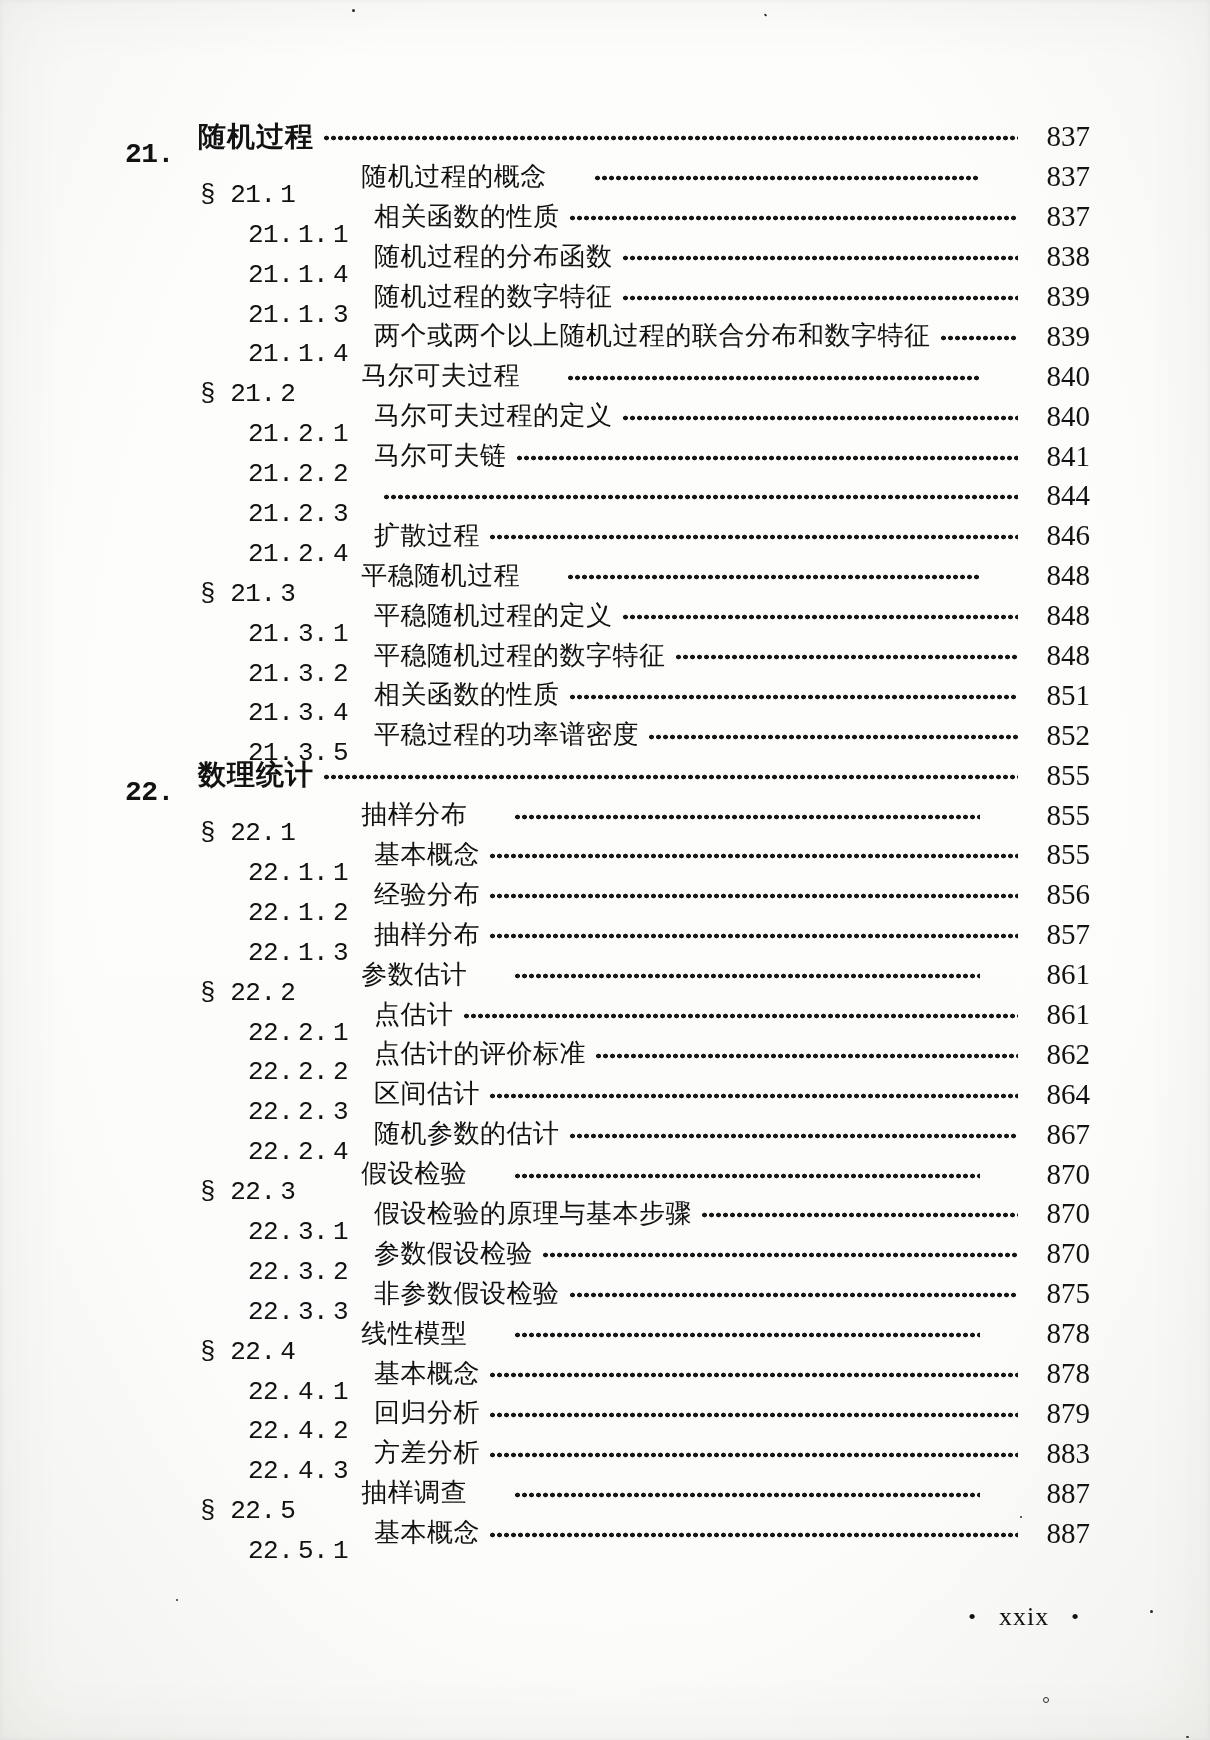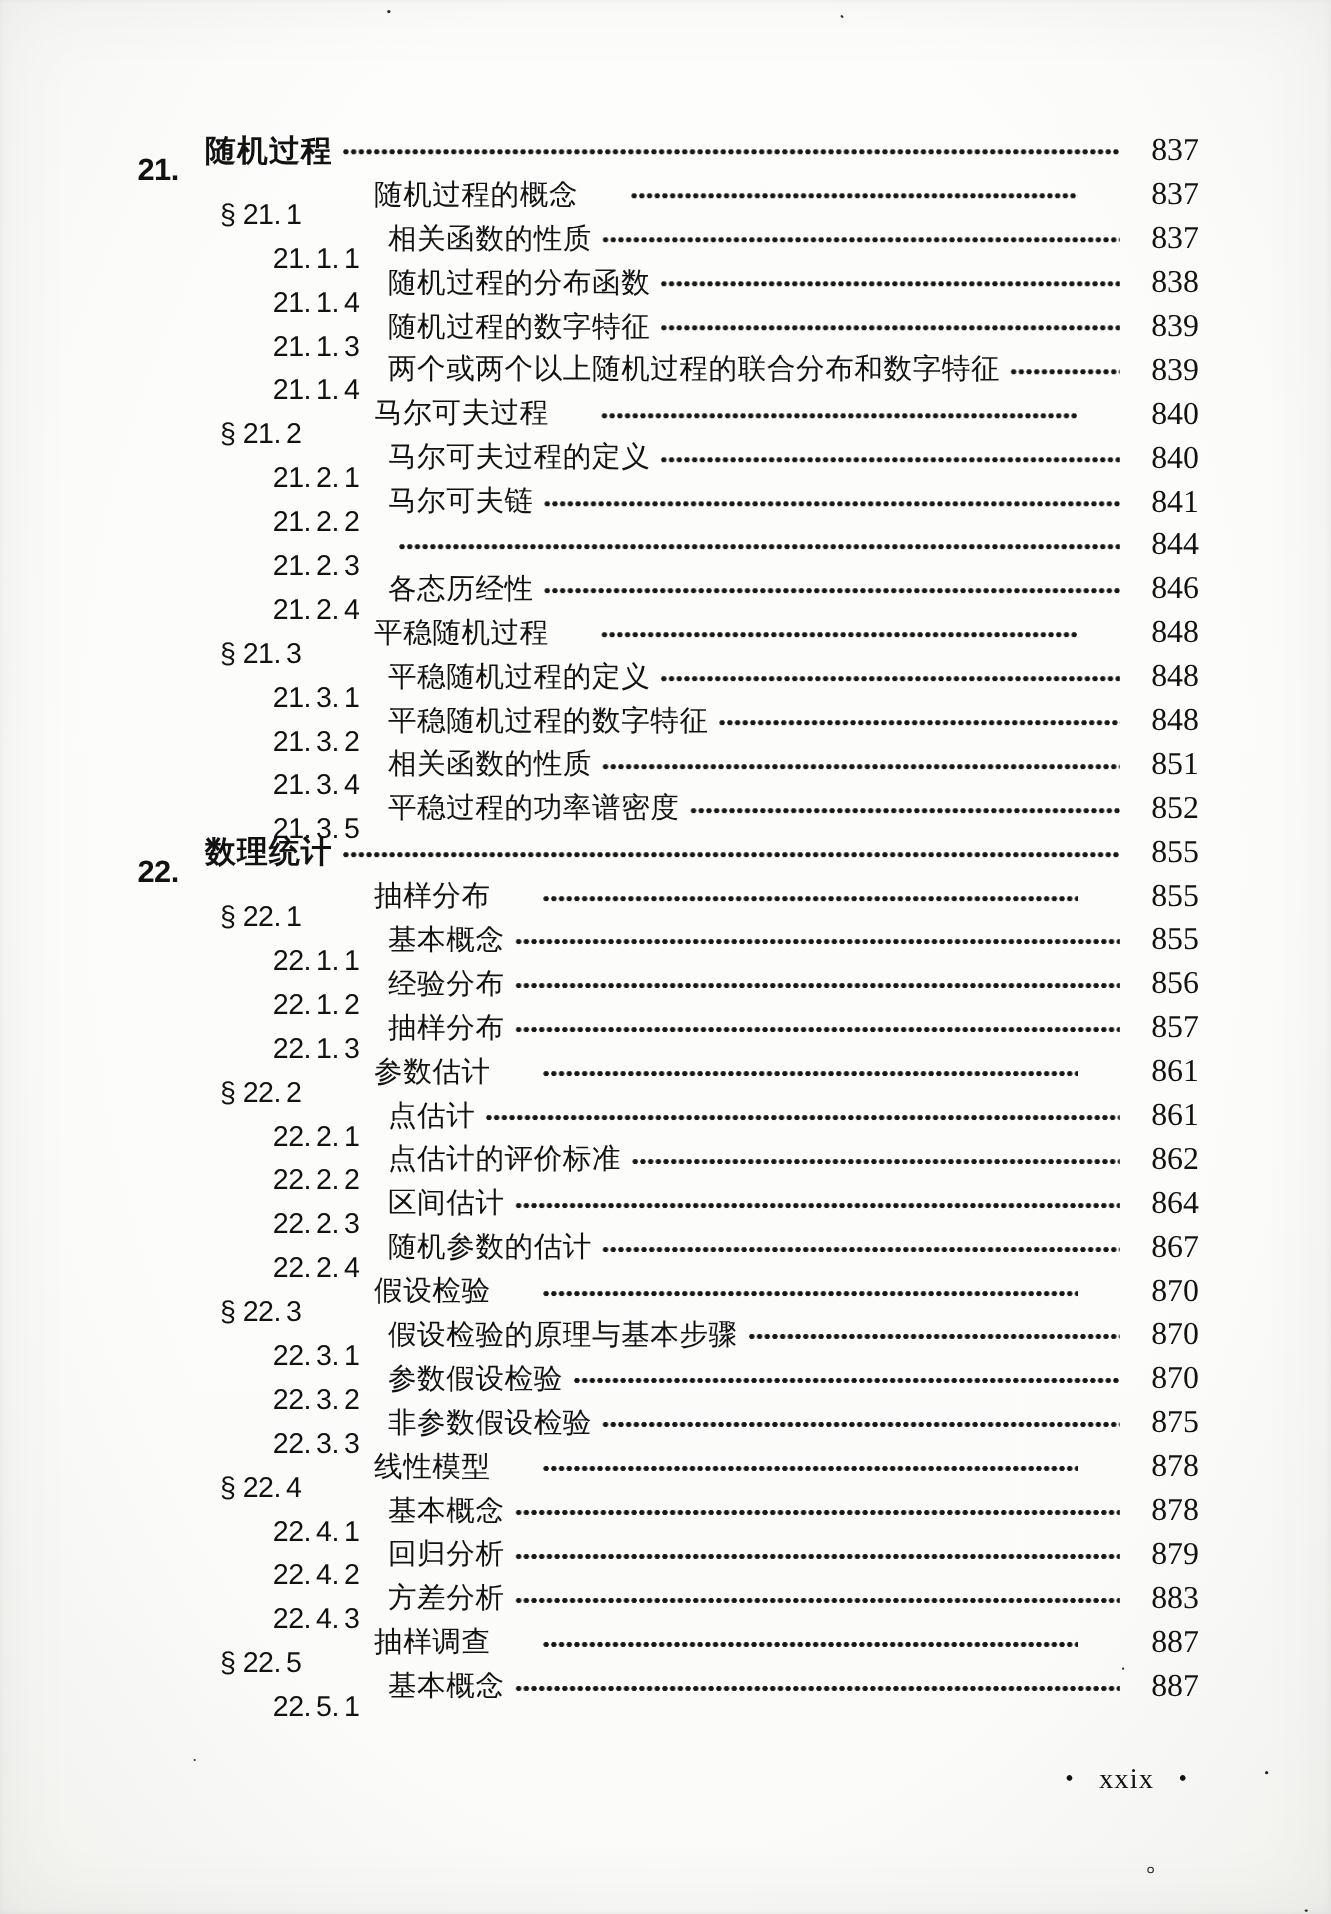--- a/index.html
+++ b/index.html
@@ -19,21 +19,21 @@
   .toc{
     position:absolute;left:125px;top:117px;width:965px;
   }
   .row{
     display:flex;align-items:center;height:39.9px;
     font-size:26px;line-height:1;white-space:nowrap;
   }
   .row.section{padding-left:75px;gap:38px;}
   .row.subsection{padding-left:123px;}
   .row .num{
-    font-family:Liberation Sans, sans-serif;
+    font-family:Liberation Mono, monospace;
     letter-spacing:-0.5px;margin-right:26px;white-space:pre;margin-top:36px;
   }
   .row.section .num{margin-right:28px;}
   .row .title{
     letter-spacing:0.5px;white-space:pre;
   }
   .row.chapter{font-size:28px;}
   .row.chapter .num{font-weight:700;margin-right:24px;}
   .row.chapter .title{
     font-family:"Liberation Sans","DejaVu Sans",sans-serif;
@@ -127,21 +127,21 @@
     <span class="leader"></span>
     <span class="pageno">841</span>
   </div>
     <div class="row subsection">
     <span class="num">21. 2. 3</span>
     <span class="leader"></span>
     <span class="pageno">844</span>
   </div>
     <div class="row subsection">
     <span class="num">21. 2. 4</span>
-    <span class="title">各态历经性</span>
+    <span class="title">扩散过程</span>
     <span class="leader"></span>
     <span class="pageno">846</span>
   </div>
     <div class="row section">
     <span class="num">§ 21. 3</span>
     <span class="title">平稳随机过程</span>
     <span class="leader"></span>
     <span class="pageno">848</span>
   </div>
     <div class="row subsection">

